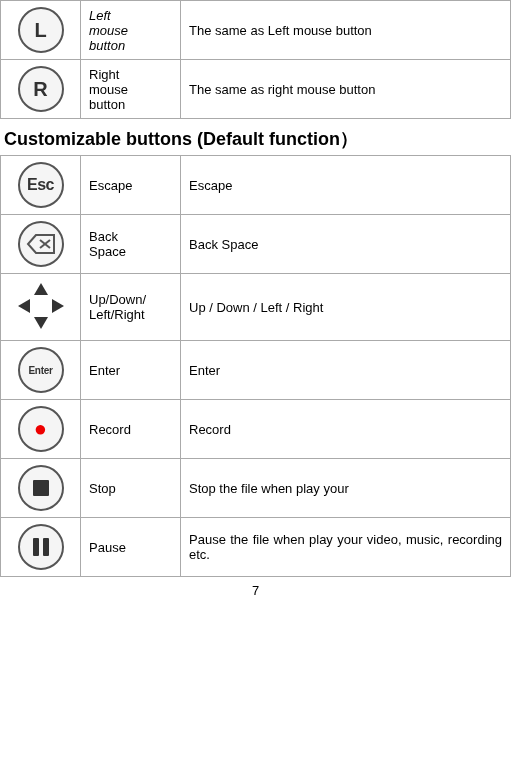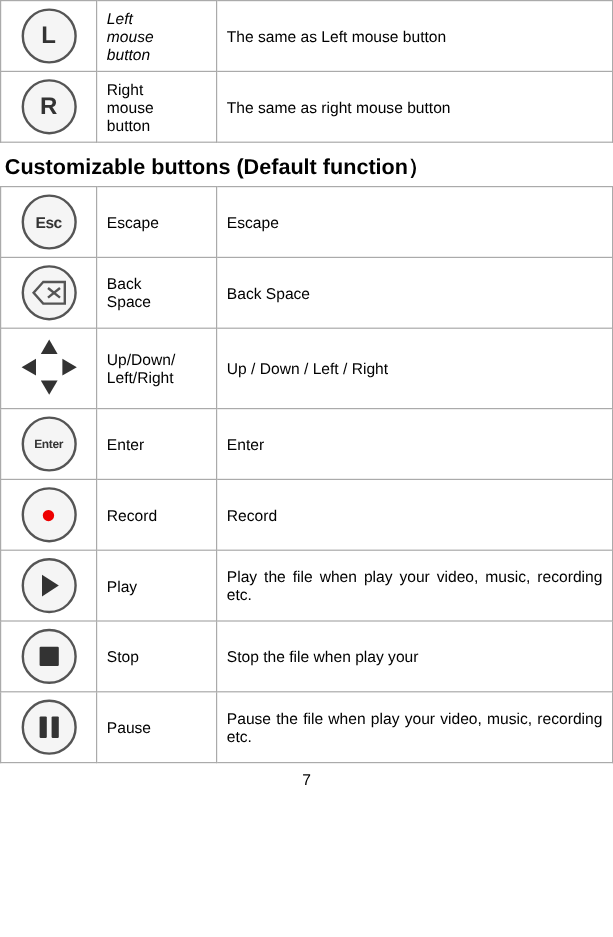--- a/index.html
+++ b/index.html
@@ -103,21 +103,21 @@
   </table>
 
 <div class="section-header">Customizable buttons (Default function）</div>
 
 <table>
 
   <tbody>
 
   <tr>
     <td class="icon-cell">
-      <div class="icon-circle esc" style="font-size:13px;font-weight:bold;">Esc</div>
+      <div class="icon-circle esc" style="font-size:16px;font-weight:bold;">Esc</div>
     </td>
     <td class="name-cell">Escape</td>
     <td class="desc-cell">Escape</td>
   </tr>
 
   <tr>
     <td class="icon-cell">
       <div class="icon-circle">
         <svg width="30" height="22" viewBox="0 0 30 22">
           <polygon points="10,2 2,11 10,20 28,20 28,2" fill="#f5f5f5" stroke="#555" stroke-width="2"></polygon>
@@ -162,31 +162,20 @@
   <tr>
     <td class="icon-cell">
       <div class="icon-circle">
         <span style="color:#e00;font-size:22px;">●</span>
       </div>
     </td>
     <td class="name-cell">Record</td>
     <td class="desc-cell">Record</td>
   </tr>
 
-  <tr>
-    <td class="icon-cell">
-      <div class="icon-circle">
-        <svg width="22" height="22" viewBox="0 0 22 22">
-          <polygon points="5,2 19,11 5,20" fill="#333"></polygon>
-        </svg>
-      </div>
-    </td>
-    <td class="name-cell">Play</td>
-    <td class="desc-cell">Play the file when play your video, music, recording etc.</td>
-  </tr>
 
   <tr>
     <td class="icon-cell">
       <div class="icon-circle">
         <svg width="20" height="20" viewBox="0 0 20 20">
           <rect x="2" y="2" width="16" height="16" rx="1" fill="#333"></rect>
         </svg>
       </div>
     </td>
     <td class="name-cell">Stop</td>

